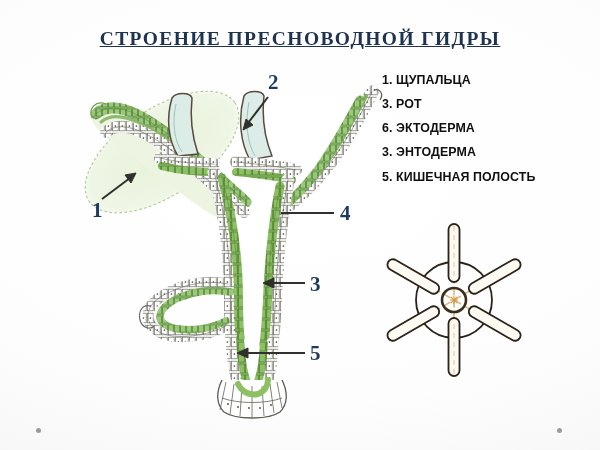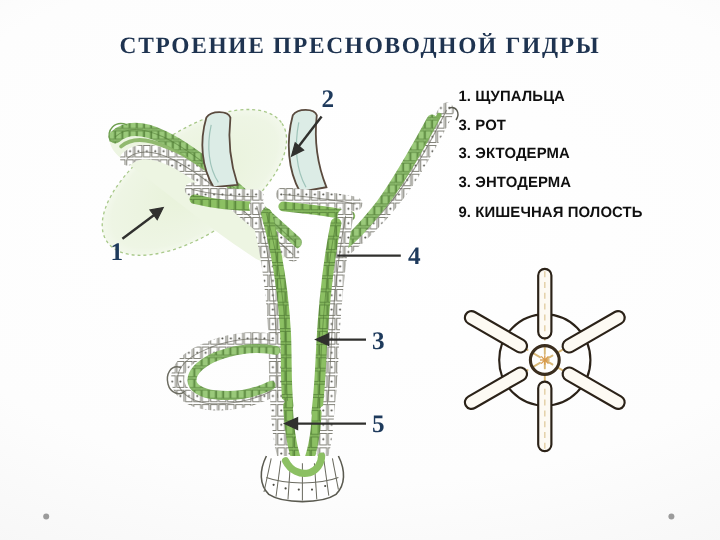--- a/index.html
+++ b/index.html
@@ -15,20 +15,21 @@
   
   #title{
     position:absolute;left:0;top:28px;width:600px;
     text-align:center;
     font-family:"Liberation Serif", serif;
     font-weight:700;
     font-size:19.5px;
     letter-spacing:1.4px;
     color:#1e3350;
     white-space:nowrap;
+    text-decoration:underline;
   }
 
   
   #legend{
     position:absolute;left:382px;top:74px;width:200px;
   }
   #legend .lrow{
     font-size:12.4px;
     font-weight:700;
     color:#0f0f0f;
@@ -66,23 +67,23 @@
 </head>
 <body>
 
 <div class="stage">
 
   <div id="title">СТРОЕНИЕ ПРЕСНОВОДНОЙ ГИДРЫ</div>
 
   <div id="legend">
     <div class="lrow">1. ЩУПАЛЬЦА</div>
     <div class="lrow">3. РОТ</div>
-    <div class="lrow">3. ЭКТОДЕРМА</div>
+    <div class="lrow">6. ЭКТОДЕРМА</div>
     <div class="lrow">3. ЭНТОДЕРМА</div>
-    <div class="lrow">9. КИШЕЧНАЯ ПОЛОСТЬ</div>
+    <div class="lrow">5. КИШЕЧНАЯ ПОЛОСТЬ</div>
   </div>
 
   <svg width="600" height="450" viewBox="0 0 600 450">
     <defs>
 
       <pattern id="cellsH" width="7" height="12" patternUnits="userSpaceOnUse">
         <rect x="0" y="0" width="7" height="12" fill="#ffffff"></rect>
         <rect x="0.6" y="1.2" width="5.6" height="9.6" fill="none" stroke="#6b6b60" stroke-width="0.7"></rect>
         <circle cx="3.4" cy="6" r="0.85" fill="#4a4a42"></circle>
       </pattern>

